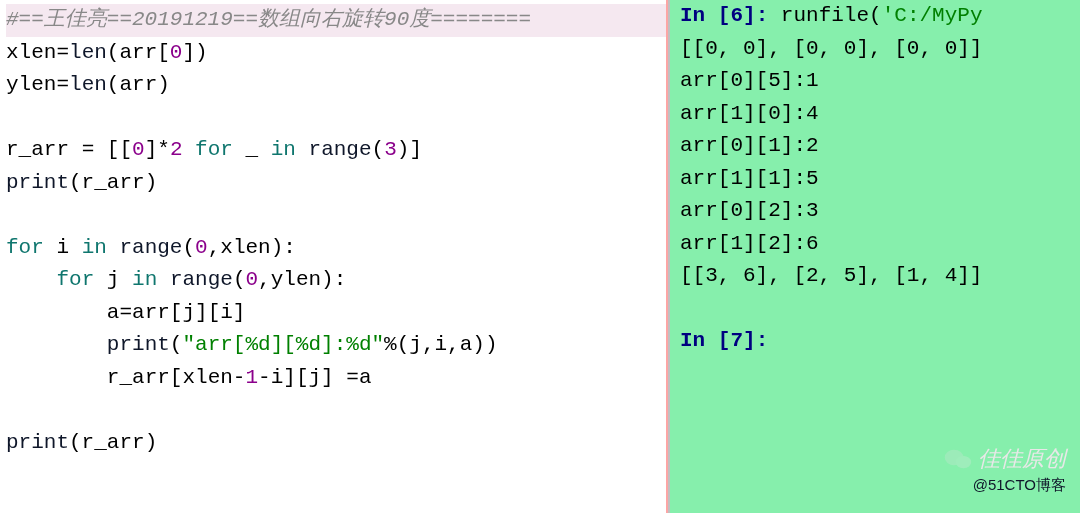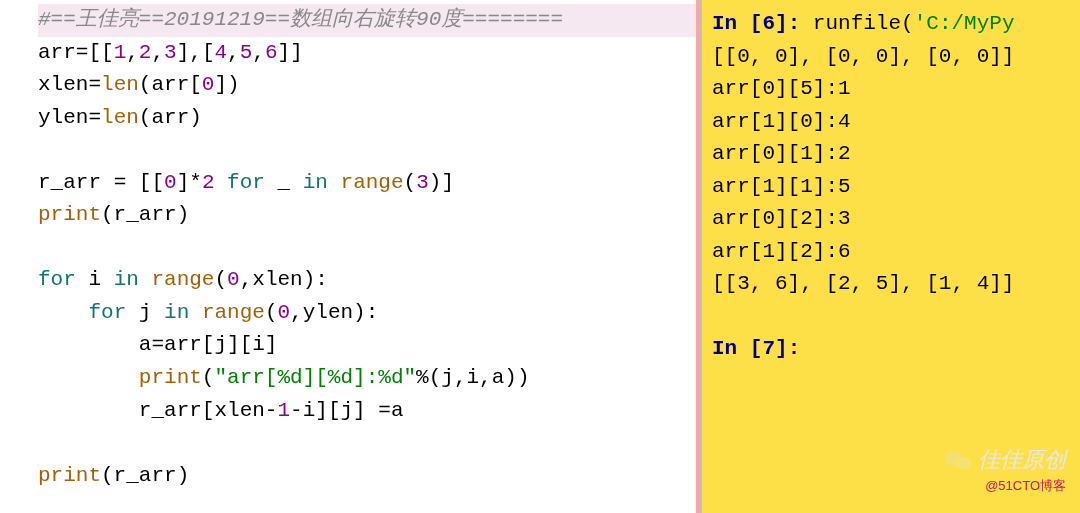--- a/index.html
+++ b/index.html
@@ -10,45 +10,44 @@
       font-size: 21px;
       background: #ffffff;
       display: flex;
       overflow: hidden;
       position: relative;
     }
     .editor-pane {
       width: 668px;
       height: 100%;
       background: #ffffff;
-      border-right: 4px solid #fca5a5;
+      border-right: 2px solid #fca5a5;
       padding: 4px 0 4px 6px;
       overflow: hidden;
-      margin-left: 32px;
     }
     .console-pane {
       flex: 1;
       height: 100%;
-      background: #fde047;
-      padding: 8px 0 4px 10px;
+      background: #86efac;
+      padding: 0 0 4px 10px;
       border-left: 2px solid #c0c0c0;
       overflow: hidden;
     }
     .code-line {
       white-space: pre;
       line-height: 1.55;
       font-family: "Courier New", Consolas, monospace;
       color: #000000;
     }
     .highlight-line {
       background: #f5e8f0;
     }
     .comment { color: #888888; font-style: italic; }
     .kw { color: #0f766e; }
-    .builtin { color: #a16207; }
+    .builtin { color: #0f172a; }
     .num { color: #8b008b; }
     .str { color: #008000; }
     .op { color: #000000; }
     .name { color: #000000; }
     .prompt-in { color: #000080; font-weight: bold; }
     .prompt-num { color: #000080; font-weight: bold; }
     .console-str { color: #008000; }
     .watermark {
       position: absolute;
       right: 14px;
@@ -60,37 +59,36 @@
       color: #e8e8e8;
       font-size: 22px;
       font-family: "SimHei", sans-serif;
       font-style: italic;
       display: flex;
       align-items: center;
       gap: 6px;
       justify-content: flex-end;
     }
     .watermark-bottom {
-      color: #be185d;
-      font-size: 13px;
+      color: #0f172a;
+      font-size: 15px;
       font-family: sans-serif;
       margin-top: 2px;
     }
     .wechat-icon {
       width: 28px;
       height: 24px;
       opacity: 0.25;
     }
   </style>
 </head>
 <body>
 
 <div class="editor-pane" id="editor">
     <div class="code-line highlight-line"><span class="comment">#==王佳亮==20191219==数组向右旋转90度========</span></div>
-    <div class="code-line"><span class="name">arr</span><span class="op">=[[</span><span class="num">1</span><span class="op">,</span><span class="num">2</span><span class="op">,</span><span class="num">3</span><span class="op">],[</span><span class="num">4</span><span class="op">,</span><span class="num">5</span><span class="op">,</span><span class="num">6</span><span class="op">]]</span></div>
     <div class="code-line"><span class="name">xlen</span><span class="op">=</span><span class="builtin">len</span><span class="op">(arr[</span><span class="num">0</span><span class="op">])</span></div>
     <div class="code-line"><span class="name">ylen</span><span class="op">=</span><span class="builtin">len</span><span class="op">(arr)</span></div>
     <div class="code-line">&nbsp;</div>
     <div class="code-line"><span class="name">r_arr </span><span class="op">= [[</span><span class="num">0</span><span class="op">]*</span><span class="num">2</span><span class="op"> </span><span class="kw">for</span><span class="op"> _ </span><span class="kw">in</span><span class="op"> </span><span class="builtin">range</span><span class="op">(</span><span class="num">3</span><span class="op">)]</span></div>
     <div class="code-line"><span class="builtin">print</span><span class="op">(r_arr)</span></div>
     <div class="code-line">&nbsp;</div>
     <div class="code-line"><span class="kw">for</span><span class="name"> i </span><span class="kw">in</span><span class="op"> </span><span class="builtin">range</span><span class="op">(</span><span class="num">0</span><span class="op">,xlen):</span></div>
     <div class="code-line">    <span class="kw">for</span><span class="name"> j </span><span class="kw">in</span><span class="op"> </span><span class="builtin">range</span><span class="op">(</span><span class="num">0</span><span class="op">,ylen):</span></div>
     <div class="code-line">        <span class="name">a</span><span class="op">=arr[j][i]</span></div>
     <div class="code-line">        <span class="builtin">print</span><span class="op">(</span><span class="str">"arr[%d][%d]:%d"</span><span class="op">%(j,i,a))</span></div>

